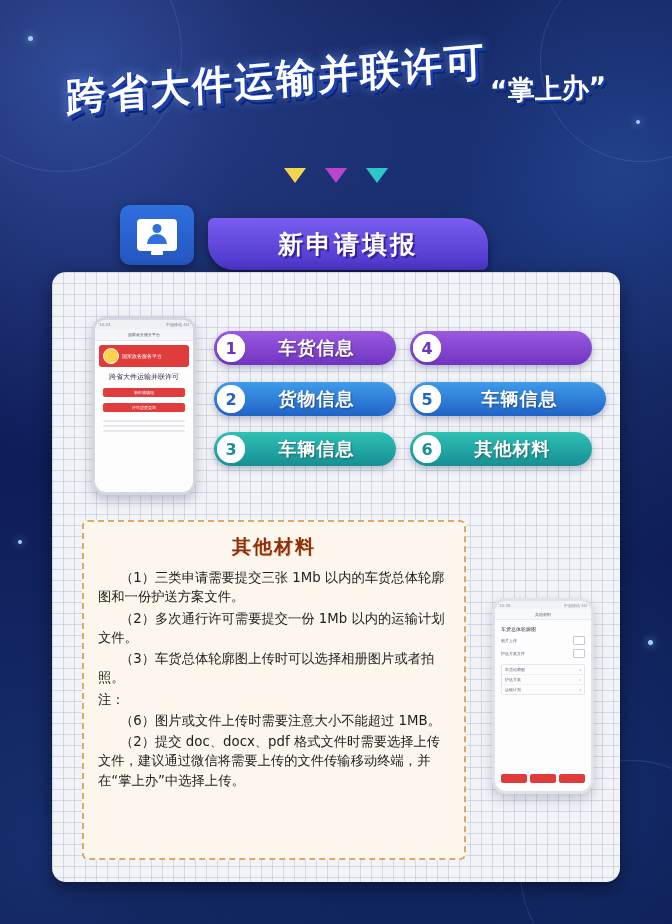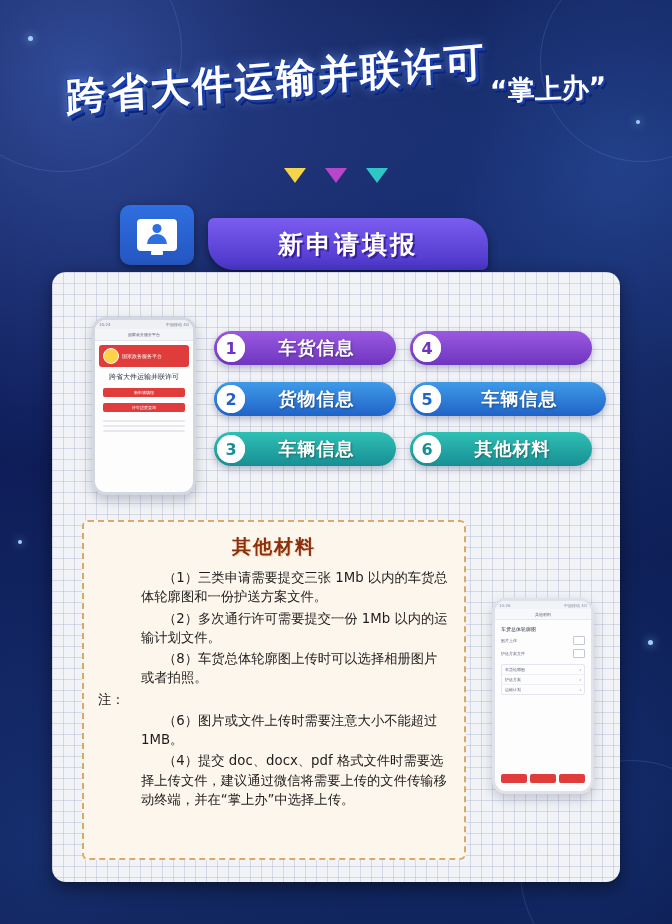--- a/index.html
+++ b/index.html
@@ -135,21 +135,21 @@
   }
   .notes h3{
     margin:2px 0 8px;text-align:center;font-size:19px;color:#8a2f10;
     letter-spacing:2px;font-weight:bold;
     text-shadow:1px 1px 0 #f4d9b4;
   }
   .notes p{
     margin:0 0 2px;font-size:13.3px;line-height:1.45;color:#1d1d1d;
     text-indent:0;
   }
-  .notes p.ind{text-indent:22px;margin-left:43px;}
+  .notes p.ind{text-indent:22px;}
 
   
   .phone2{
     position:absolute;left:492px;top:598px;width:96px;height:190px;
     background:#fdfdfd;border:3px solid #dfe2e9;border-radius:14px;
     box-shadow:0 5px 12px rgba(80,90,120,.30);overflow:hidden;
   }
   .p2-bar{height:8px;background:#f1f3f7;font-size:4px;color:#8b91a2;display:flex;align-items:center;justify-content:space-between;padding:0 4px;}
   .p2-nav{height:10px;background:#f7f8fb;font-size:4px;color:#555c6e;display:flex;align-items:center;justify-content:center;border-bottom:1px solid #e6e9ef;}
   .p2-sec{margin:6px 6px 0;font-size:5px;color:#2b3246;}
@@ -240,24 +240,24 @@
   </div>
   <div class="pill c-teal" style="left:410px;top:432px;width:182px;">
     <div class="num">6</div>
     <div class="txt">其他材料</div>
   </div>
 
   <div class="notes">
     <h3>其他材料</h3>
     <p class="ind">（1）三类申请需要提交三张 1Mb 以内的车货总体轮廓图和一份护送方案文件。</p>
     <p class="ind">（2）多次通行许可需要提交一份 1Mb 以内的运输计划文件。</p>
-    <p class="ind">（8）车货总体轮廓图上传时可以选择相册图片或者拍照。</p>
+    <p class="ind">（3）车货总体轮廓图上传时可以选择相册图片或者拍照。</p>
     <p>注：</p>
     <p class="ind">（6）图片或文件上传时需要注意大小不能超过 1MB。</p>
-    <p class="ind">（4）提交 doc、docx、pdf 格式文件时需要选择上传文件，建议通过微信将需要上传的文件传输移动终端，并在“掌上办”中选择上传。</p>
+    <p class="ind">（2）提交 doc、docx、pdf 格式文件时需要选择上传文件，建议通过微信将需要上传的文件传输移动终端，并在“掌上办”中选择上传。</p>
   </div>
 
   <div class="phone2">
     <div class="p2-bar">
       <span>10:26</span>
       <span>中国移动 4G</span>
     </div>
     <div class="p2-nav">其他材料</div>
     <div class="p2-sec">车货总体轮廓图</div>
     <div class="p2-row">

